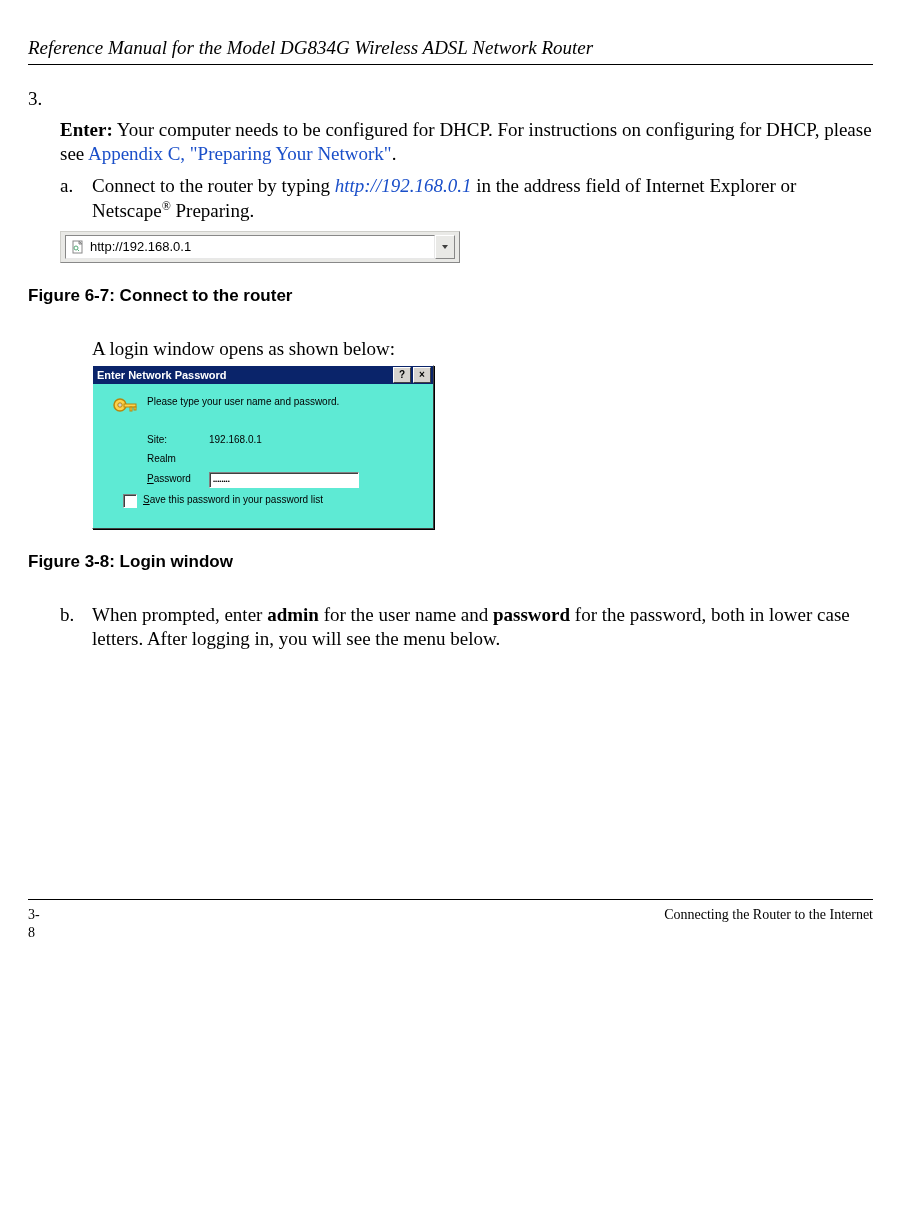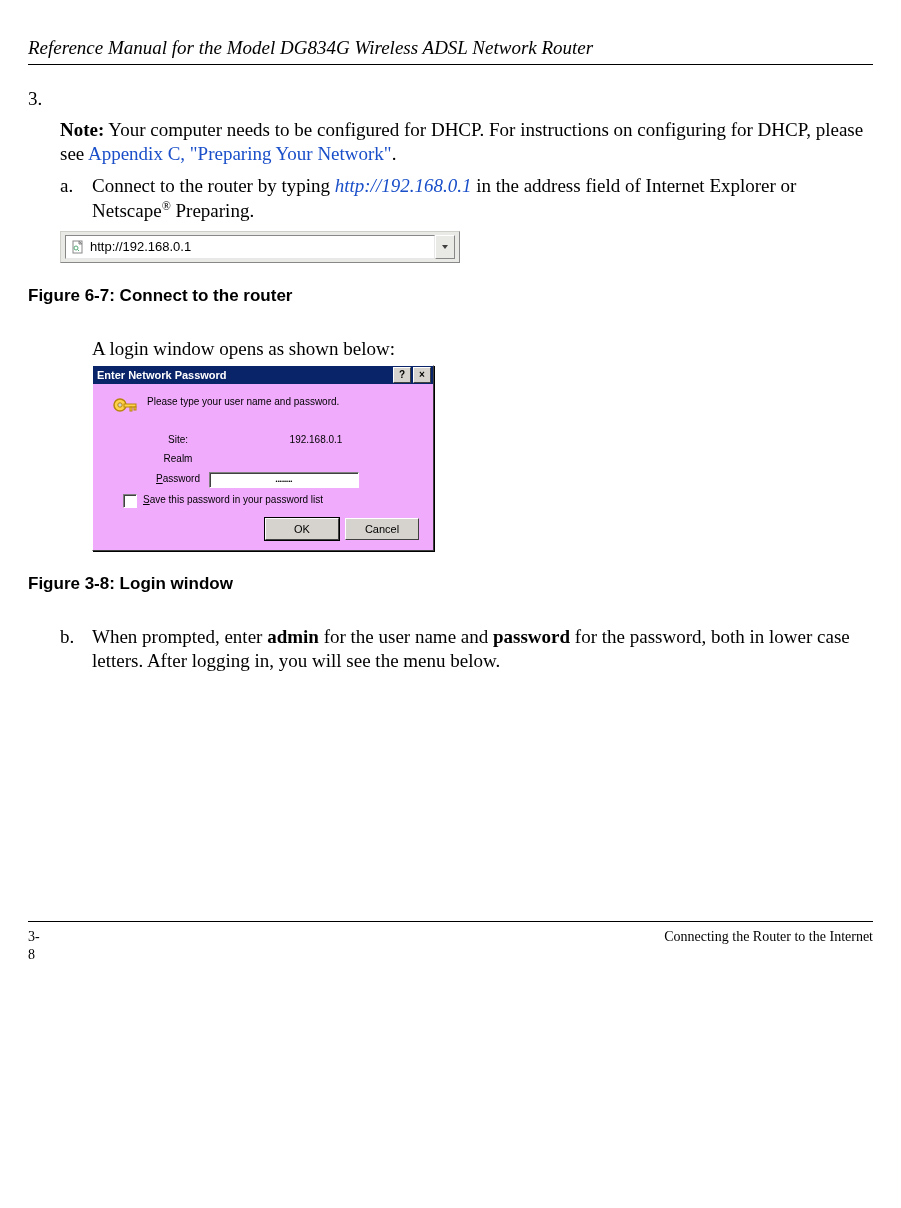--- a/index.html
+++ b/index.html
@@ -118,21 +118,21 @@
     font-size: 17px;
     margin: 22px 0 30px 0;
   }
 
   
   .dialog {
     margin-left: 64px;
     width: 340px;
     font-family: Tahoma, "MS Sans Serif", Arial, sans-serif;
     font-size: 10px;
-    background: #f0abfc;
+    background: #5eead4;
     border-top: 1px solid #fff;
     border-left: 1px solid #fff;
     border-bottom: 1px solid #404040;
     border-right: 1px solid #404040;
     box-shadow: 1px 1px 0 #000;
   }
   .titlebar {
     background: #0a246a;
     color: #fff;
     display: flex;
@@ -150,21 +150,21 @@
     border-right:1px solid #404040; border-bottom:1px solid #404040;
     margin-left:2px;
     font-family: Arial, sans-serif;
     font-size:10px; font-weight:bold;
     display:flex; align-items:center; justify-content:center;
     color:#000;
   }
   .dlg-body {
     padding: 12px 10px 10px 10px;
   }
-  .dlg-row { display:flex; align-items:center; margin-bottom:6px;text-align:center; }
+  .dlg-row { display:flex; align-items:center; margin-bottom:6px; }
   .dlg-row.top { align-items:flex-start; margin-bottom:10px; }
   .key-col { width:44px; flex-shrink:0; display:flex; justify-content:center; }
   .lbl-col { width:62px; flex-shrink:0; }
   .val-col { flex:1; }
   .dlg-input {
     background:#fff;
     border-top:1px solid #808080; border-left:1px solid #808080;
     border-right:1px solid #fff; border-bottom:1px solid #fff;
     box-shadow: inset 1px 1px 0 #404040;
     height:16px; width:150px;
@@ -203,21 +203,21 @@
 <body>
 
 <div class="header-title">Reference Manual for the Model DG834G Wireless ADSL Network Router</div>
 <hr class="rule">
 
 <div class="step-row">
   <div class="step-num">3.</div>
 </div>
 
 <div class="body-block">
-  <b>Note:</b><span> Your computer needs to be configured for DHCP. For instructions on configuring for DHCP, please see </span><span class="link">Appendix C, "Preparing Your Network"</span><span>.</span>
+  <b>Enter:</b><span> Your computer needs to be configured for DHCP. For instructions on configuring for DHCP, please see </span><span class="link">Appendix C, "Preparing Your Network"</span><span>.</span>
 </div>
 
 <div class="sub-row">
   <div class="sub-letter">a.</div>
   <div>
     <span>Connect to the router by typing </span><span class="link-italic">http://192.168.0.1</span><span> in the address field of Internet Explorer or Netscape</span><sup style="font-size:12px">®</sup><span> Preparing.</span>
   </div>
 </div>
 
 <div class="addrbar">
@@ -276,24 +276,20 @@
       <div class="key-col"></div>
       <div class="lbl-col underline-first">Password</div>
       <div class="val-col">
           <div class="dlg-input" style="font-size:6px; letter-spacing:0px; line-height:14px;">••••••••</div>
         </div>
     </div>
     <div class="chk-row">
       <div class="chk"></div>
       <span class="underline-first">Save this password in your password list</span>
     </div>
-    <div class="dlg-buttons">
-      <div class="dlg-btn default">OK</div>
-      <div class="dlg-btn">Cancel</div>
-    </div>
   </div>
 </div>
 
 <div class="fig-caption">Figure 3-8:  Login window</div>
 
 <div class="sub-row">
   <div class="sub-letter">b.</div>
   <div>
     <span>When prompted, enter </span><b>admin</b><span> for the user name and </span><b>password</b><span> for the password, both in lower case letters. After logging in, you will see the menu below.</span>
   </div>

